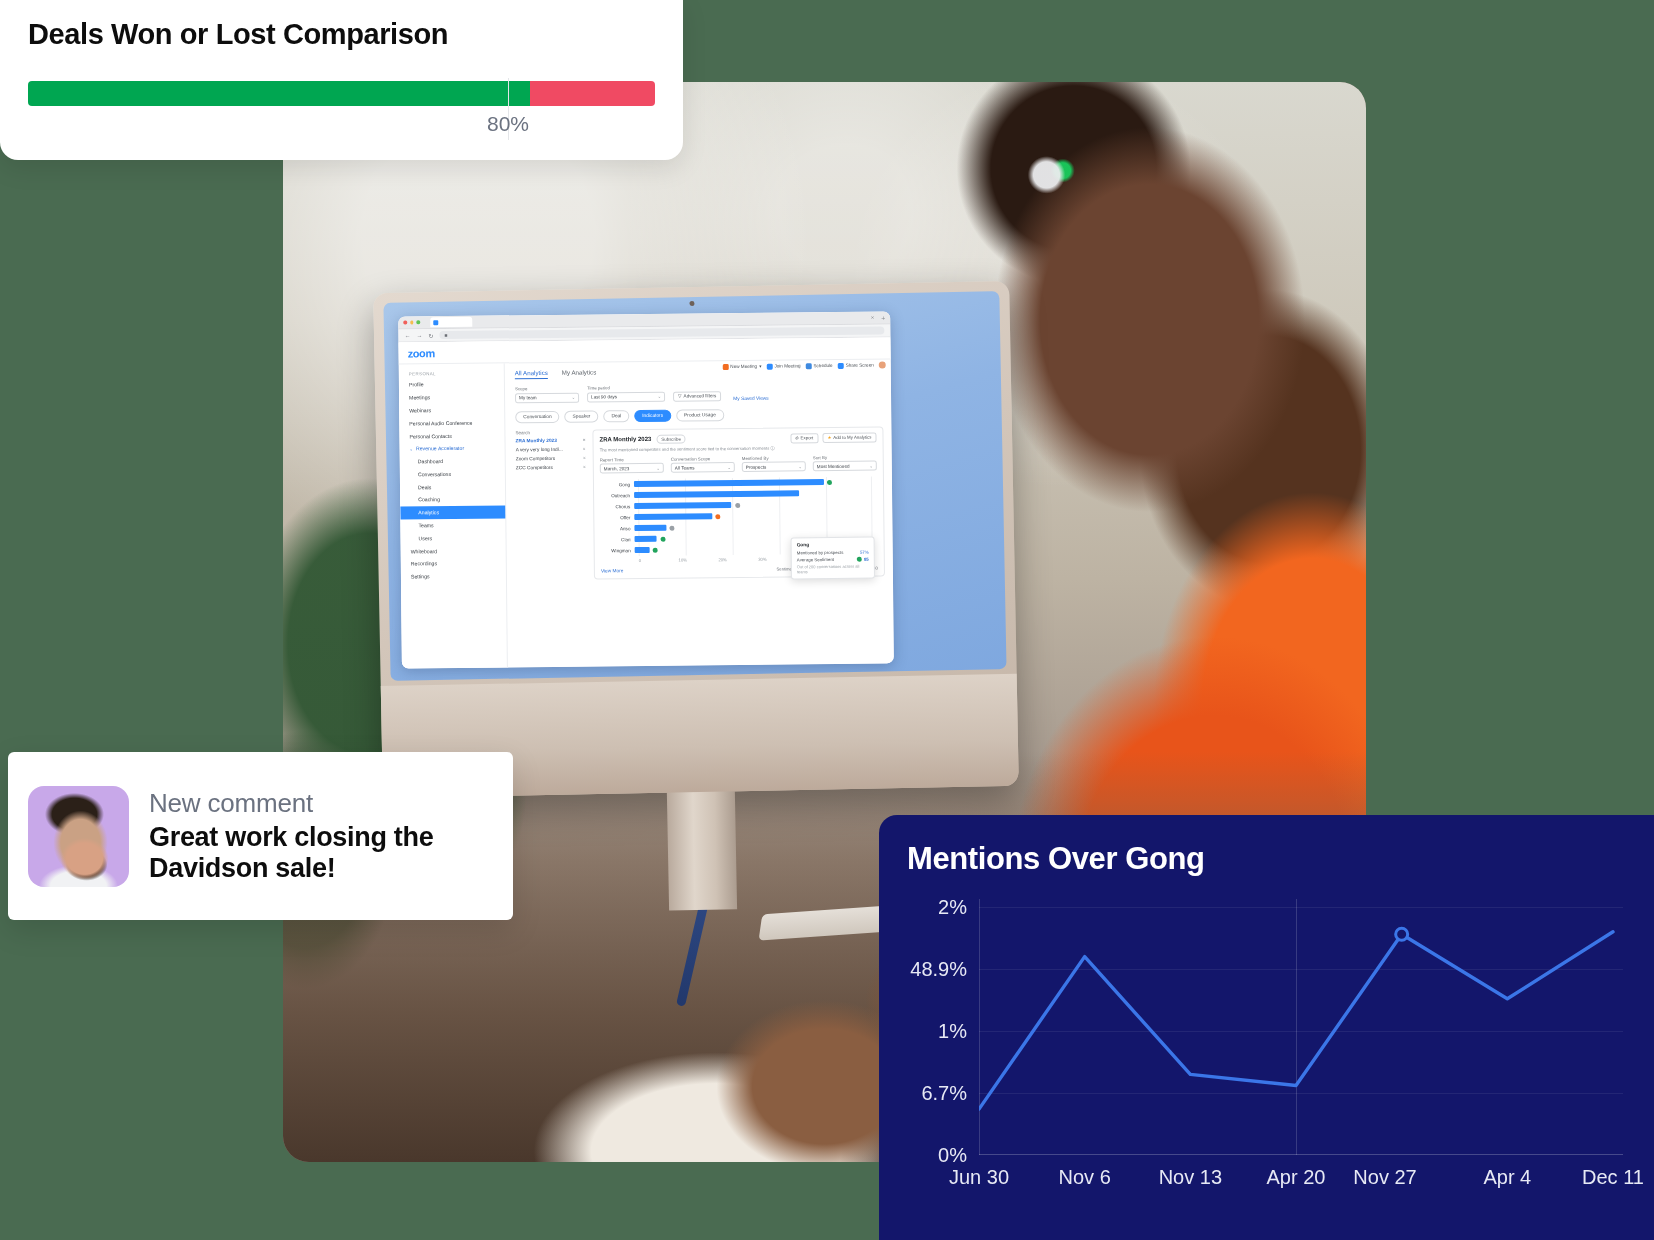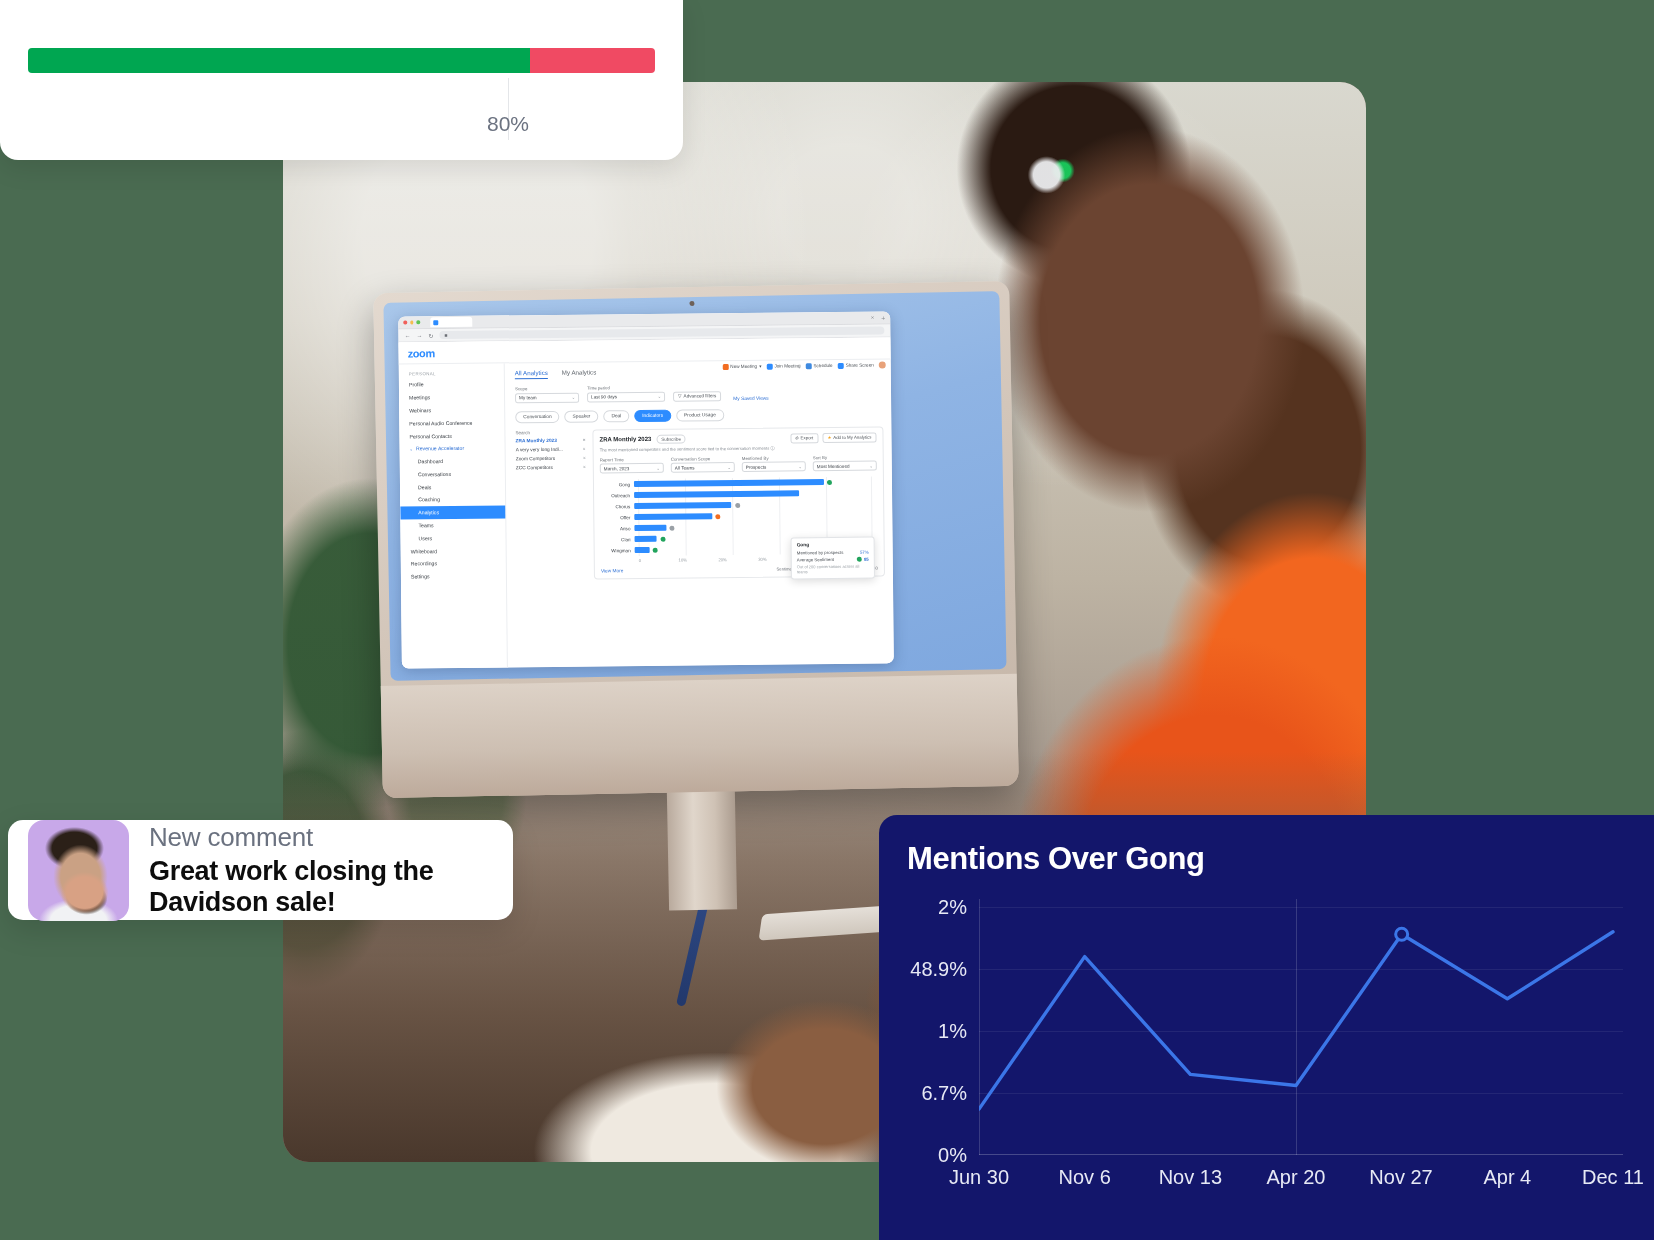--- a/index.html
+++ b/index.html
@@ -325,23 +325,23 @@
   }
   .deal-tick {
     position: absolute; left: 508px; top: 78px; width: 1px; height: 62px;
     background: #e4e6e9;
   }
 
   
   #comment-card {
     position: absolute;
     left: 8px; bottom: 320px;
-    width: 505px; height: 100px;
+    width: 505px; height: 168px;
     background: #fff;
-    border-radius: 15px;
+    border-radius: 6px;
     display: flex; align-items: center; gap: 20px;
     padding: 0 20px;
     z-index: 20;
     box-shadow: 0 10px 30px rgba(0,0,0,.13);
   }
   .cc-avatar {
     width: 101px; height: 101px; border-radius: 16px;
     background: #c8a8e9;
     position: relative; overflow: hidden; flex: none;
   }
@@ -689,20 +689,21 @@
               </div>
             </div>
           </div>
         </div>
       </div>
     </div>
   </div>
 </div>
 
 <div id="deals-card">
+  <h2>Deals Won or Lost Comparison</h2>
   <div class="dealbar">
     <i class="won" id="deal-won" style="width: 80%;"></i>
     <i class="lost" id="deal-lost" style="width: 20%;"></i>
   </div>
   <div class="deal-tick"></div>
   <div class="deal-pct">80%</div>
 </div>
 
 <div id="comment-card">
   <div class="cc-avatar">
@@ -726,21 +727,21 @@
       <div class="mc-grid-h" style="top: 70px;"></div>
       <div class="mc-ylab" style="top: 8px;">2%</div>
       <div class="mc-grid-h" style="top: 8px;"></div>
       <div class="mc-axis"></div>
       <div class="mc-grid-v" style="left: 72px;"></div>
       <div class="mc-grid-v" style="left: 389px;"></div>
       <div class="mc-xlab" style="left: 72px;">Jun 30</div>
       <div class="mc-xlab" style="left: 177.667px;">Nov 6</div>
       <div class="mc-xlab" style="left: 283.333px;">Nov 13</div>
       <div class="mc-xlab" style="left: 389px;">Apr 20</div>
-      <div class="mc-xlab" style="left: 494px;">Nov 27</div>
+      <div class="mc-xlab" style="left: 478px;">Nov 27</div>
       <div class="mc-xlab" style="left: 600.333px;">Apr 4</div>
       <div class="mc-xlab" style="left: 706px;">Dec 11</div>
       <svg class="mc-svg" width="644" height="290">
         <polyline points="0,210.12 105.66666666666669,57.599999999999994 211.33333333333337,175.39999999999998 317,186.56 422.6666666666667,35.28 528.3333333333334,99.75999999999999 634,32.79999999999998" fill="none" stroke="#3b76e8" stroke-width="3.4" stroke-linejoin="round" stroke-linecap="round"></polyline>
         <circle cx="422.6666666666667" cy="35.28" r="6" fill="#13166b" stroke="#3b76e8" stroke-width="3"></circle>
       </svg>
     </div>
 </div>
 
 </body></html>

